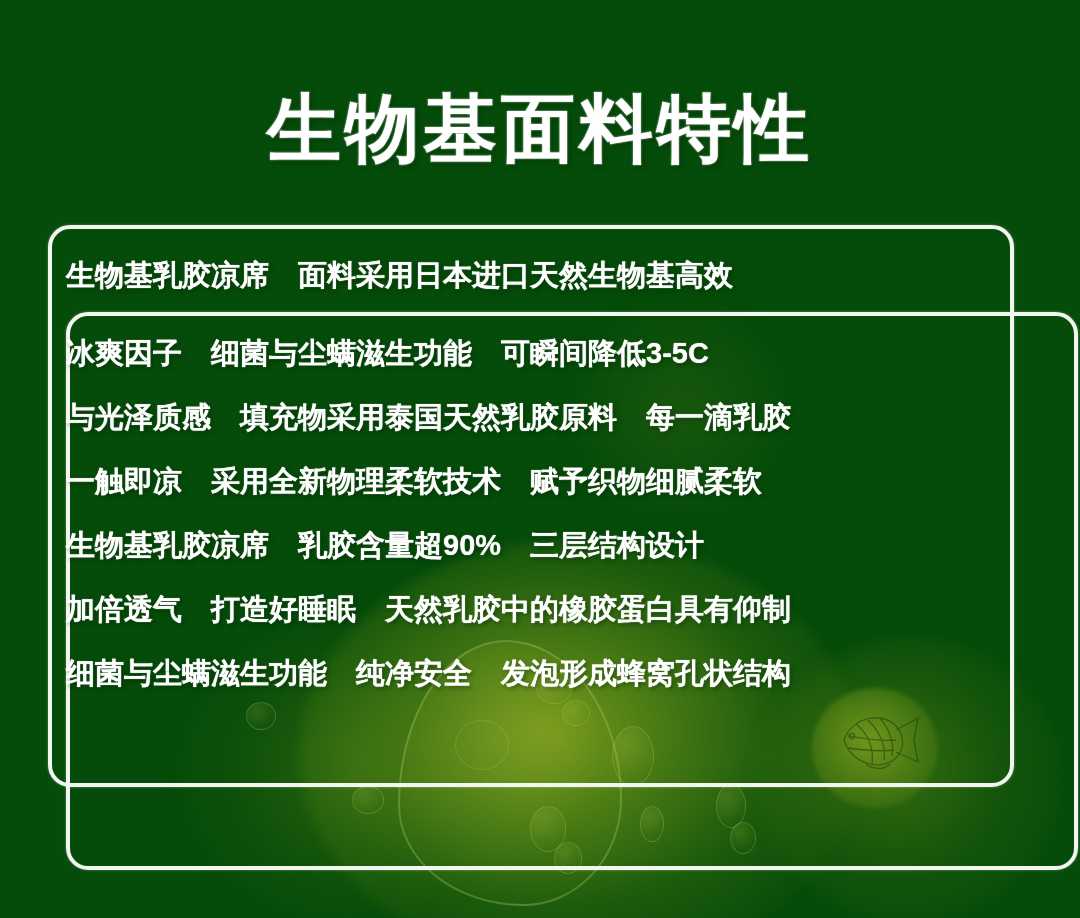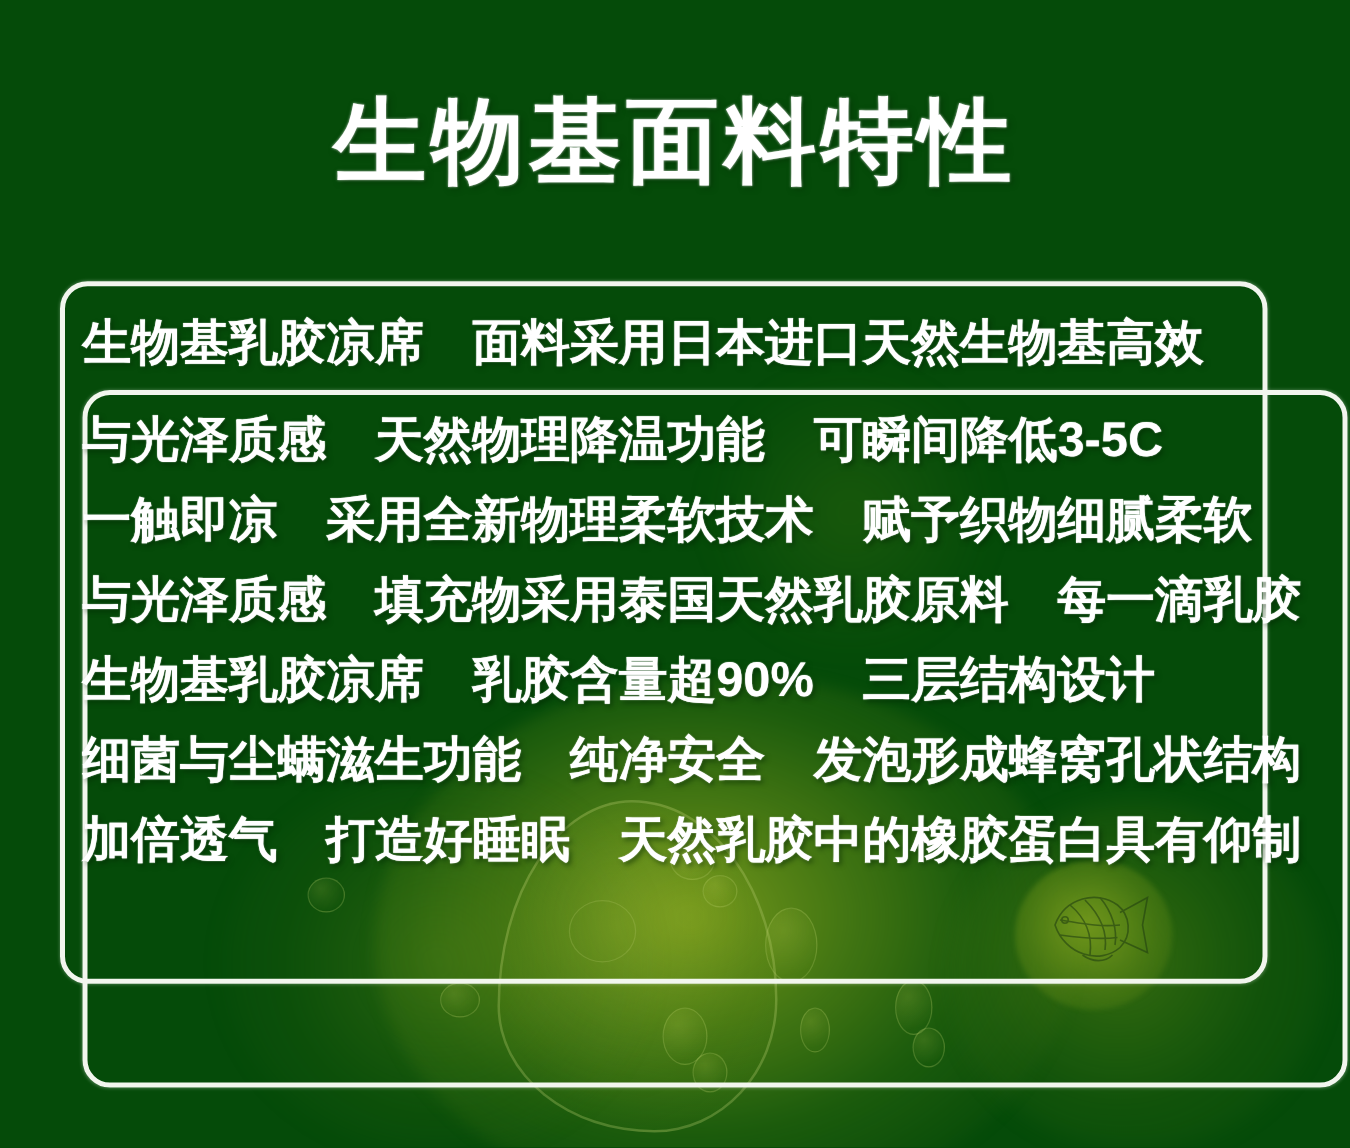--- a/index.html
+++ b/index.html
@@ -147,21 +147,21 @@
   .title-wrap {
     position: absolute;
     left: 0;
     top: 72px;
     width: 1080px;
     text-align: center;
   }
 
   .poster-title {
     display: inline-block;
-    margin: 0;
+    margin: 16px;
     font-size: 74px;
     line-height: 1.12;
     font-weight: 700;
     letter-spacing: 4px;
     color: #ffffff;
     text-shadow:
        0 0 2px rgba(255,255,255,0.85),
        2px 2px 5px rgba(0, 40, 0, 0.55);
   }
 
@@ -190,21 +190,21 @@
 
   
   .copy-block {
     position: absolute;
     left: 66px;
     top: 243px;
     width: 1010px;
   }
 
   .copy-line {
-    font-size: 39px;
+    font-size: 29px;
     line-height: 64px;
     font-weight: 700;
     color: #ffffff;
     white-space: nowrap;
     letter-spacing: 0px;
     text-shadow:
        0 0 1px rgba(255,255,255,0.9),
        2px 2px 4px rgba(0, 35, 0, 0.5);
   }
 
@@ -255,21 +255,21 @@
 
   <div class="title-wrap">
     <h1 class="poster-title">生物基面料特性</h1>
   </div>
 
   <div class="frame frame-outer"></div>
   <div class="frame frame-inner"></div>
 
   <div class="copy-block">
     <div class="copy-line first">生物基乳胶凉席　面料采用日本进口天然生物基高效</div>
-    <div class="copy-line">与光泽质感　天然物理降温功能　可瞬间降低3-5C</div>
+    <div class="copy-line">冰爽因子　细菌与尘螨滋生功能　可瞬间降低3-5C</div>
+    <div class="copy-line">与光泽质感　填充物采用泰国天然乳胶原料　每一滴乳胶</div>
     <div class="copy-line">一触即凉　采用全新物理柔软技术　赋予织物细腻柔软</div>
-    <div class="copy-line">与光泽质感　填充物采用泰国天然乳胶原料　每一滴乳胶</div>
     <div class="copy-line">生物基乳胶凉席　乳胶含量超90%　三层结构设计</div>
+    <div class="copy-line">加倍透气　打造好睡眠　天然乳胶中的橡胶蛋白具有仰制</div>
     <div class="copy-line">细菌与尘螨滋生功能　纯净安全　发泡形成蜂窝孔状结构</div>
-    <div class="copy-line">加倍透气　打造好睡眠　天然乳胶中的橡胶蛋白具有仰制</div>
   </div>
 
 </div>
 
 </body></html>

